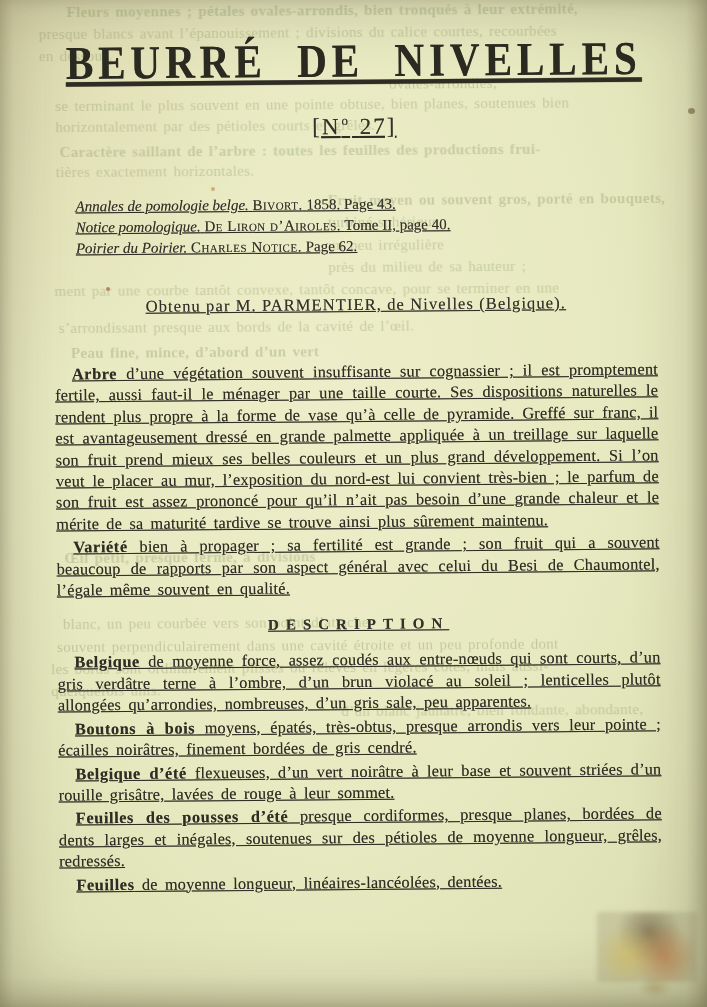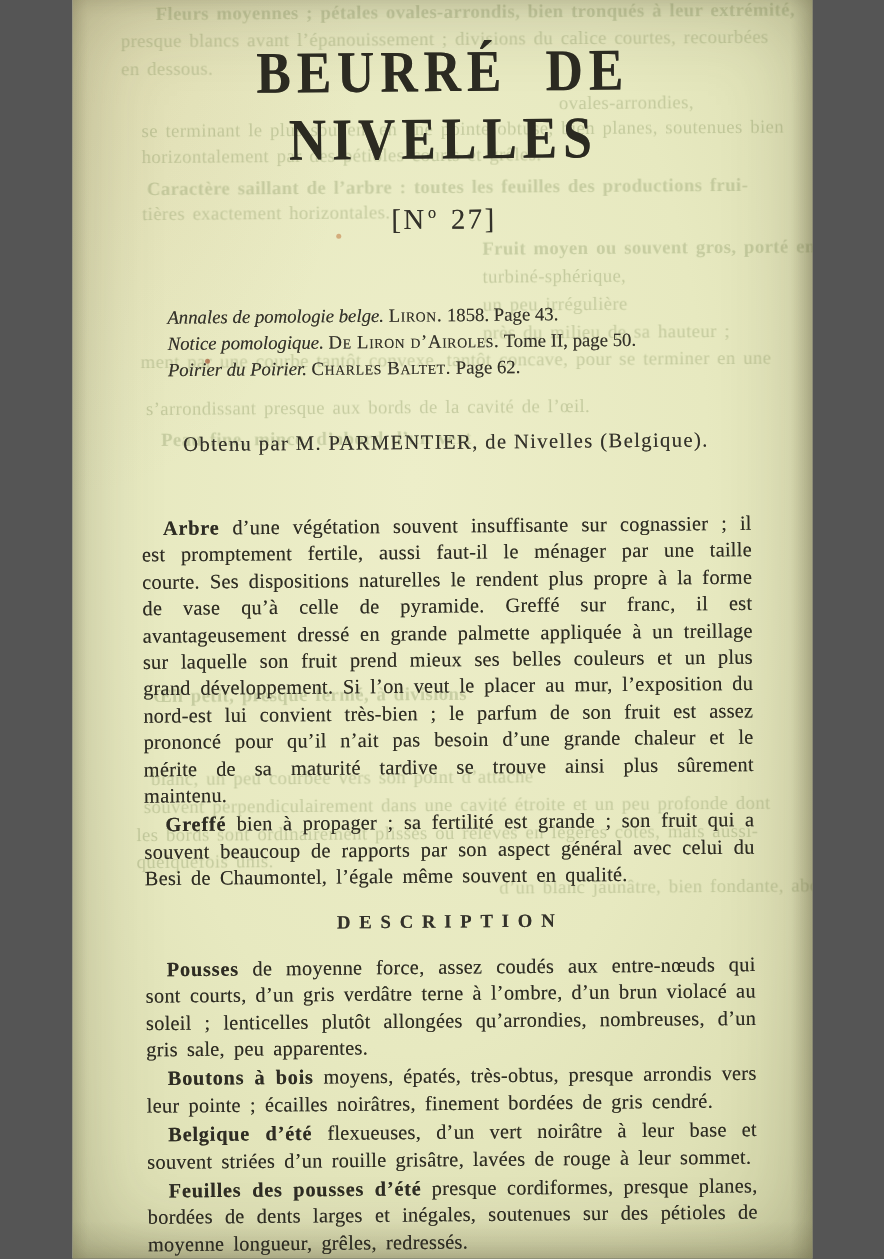--- a/index.html
+++ b/index.html
@@ -1,25 +1,26 @@
 <!DOCTYPE html>
 <html><head>
 <meta charset="utf-8">
 <style>
   html,body{margin:0;padding:0;background:#555;}
   .page{
     position:relative;
-    width:592px;height:1007px;
+    width:707px;height:1007px;
     margin:0 auto;
     overflow:hidden;
     background:
       radial-gradient(ellipse at 0% 0%, rgba(190,160,120,0.18) 0%, rgba(190,160,120,0) 28%),
       radial-gradient(ellipse at 46% 38%, #edeec9 0%, #e7e9c0 52%, #dfe1b6 78%, #cfd2a6 100%);
     font-family:"Liberation Serif", serif;
     color:#2e2c23;
+    text-decoration:underline;
   }
   .page::after{
     content:"";position:absolute;inset:0;pointer-events:none;
     box-shadow:inset 0 0 70px rgba(70,64,36,.30), inset 0 0 14px rgba(60,55,30,.18);
     background:
       linear-gradient(to left, rgba(95,90,60,.22), rgba(95,90,60,0) 3%),
       linear-gradient(to right, rgba(95,90,60,.10), rgba(95,90,60,0) 2%),
       linear-gradient(to top, rgba(80,75,45,.16), rgba(80,75,45,0) 3%);
   }
   
@@ -129,34 +130,34 @@
   <div class="speck2"></div>
   <div class="speck3"></div>
 
   <div class="content">
 
     <div class="title">BEURRÉ DE NIVELLES</div>
 
     <div class="catalog"><span>[N</span><sup>o</sup> <span>27]</span></div>
 
     <div class="refs">
-      <div><span class="it">Annales de pomologie belge.</span> <span class="sc">Liron.</span> <span>1858. Page 43.</span></div>
-      <div><span class="it">Notice pomologique.</span> <span class="sc">De Liron d’Airoles.</span> <span>Tome II, page 50.</span></div>
-      <div><span class="it">Poirier du Poirier.</span> <span class="sc">Charles Baltet.</span> <span>Page 62.</span></div>
+      <div><span class="it">Annales de pomologie belge.</span> <span class="sc">Bivort.</span> <span>1858. Page 43.</span></div>
+      <div><span class="it">Notice pomologique.</span> <span class="sc">De Liron d’Airoles.</span> <span>Tome II, page 40.</span></div>
+      <div><span class="it">Poirier du Poirier.</span> <span class="sc">Charles Notice.</span> <span>Page 62.</span></div>
     </div>
 
     <div class="origin">Obtenu par M. PARMENTIER, de Nivelles (Belgique).</div>
 
     <p class="para first"><b>Arbre</b><span> d’une végétation souvent insuffisante sur cognassier ; il est promptement fertile, aussi faut-il le ménager par une taille courte. Ses dispositions naturelles le rendent plus propre à la forme de vase qu’à celle de pyramide. Greffé sur franc, il est avantageusement dressé en grande palmette appliquée à un treillage sur laquelle son fruit prend mieux ses belles couleurs et un plus grand développement. Si l’on veut le placer au mur, l’exposition du nord-est lui convient très-bien ; le parfum de son fruit est assez prononcé pour qu’il n’ait pas besoin d’une grande chaleur et le mérite de sa maturité tardive se trouve ainsi plus sûrement maintenu.</span></p>
 
-    <p class="para"><b>Greffé</b><span> bien à propager ; sa fertilité est grande ; son fruit qui a souvent beaucoup de rapports par son aspect général avec celui du Besi de Chaumontel, l’égale même souvent en qualité.</span></p>
+    <p class="para"><b>Variété</b><span> bien à propager ; sa fertilité est grande ; son fruit qui a souvent beaucoup de rapports par son aspect général avec celui du Besi de Chaumontel, l’égale même souvent en qualité.</span></p>
 
     <div class="desc-heading">DESCRIPTION</div>
 
-    <p class="para"><b>Pousses</b><span> de moyenne force, assez coudés aux entre-nœuds qui sont courts, d’un gris verdâtre terne à l’ombre, d’un brun violacé au soleil ; lenticelles plutôt allongées qu’arrondies, nombreuses, d’un gris sale, peu apparentes.</span></p>
+    <p class="para"><b>Belgique</b><span> de moyenne force, assez coudés aux entre-nœuds qui sont courts, d’un gris verdâtre terne à l’ombre, d’un brun violacé au soleil ; lenticelles plutôt allongées qu’arrondies, nombreuses, d’un gris sale, peu apparentes.</span></p>
 
     <p class="para"><b>Boutons à bois</b><span> moyens, épatés, très-obtus, presque arrondis vers leur pointe ; écailles noirâtres, finement bordées de gris cendré.</span></p>
 
     <p class="para"><b>Belgique d’été</b><span> flexueuses, d’un vert noirâtre à leur base et souvent striées d’un rouille grisâtre, lavées de rouge à leur sommet.</span></p>
 
     <p class="para"><b>Feuilles des pousses d’été</b><span> presque cordiformes, presque planes, bordées de dents larges et inégales, soutenues sur des pétioles de moyenne longueur, grêles, redressés.</span></p>
 
     <p class="para"><b>Feuilles</b><span> de moyenne longueur, linéaires-lancéolées, dentées.</span></p>
 
   </div>

